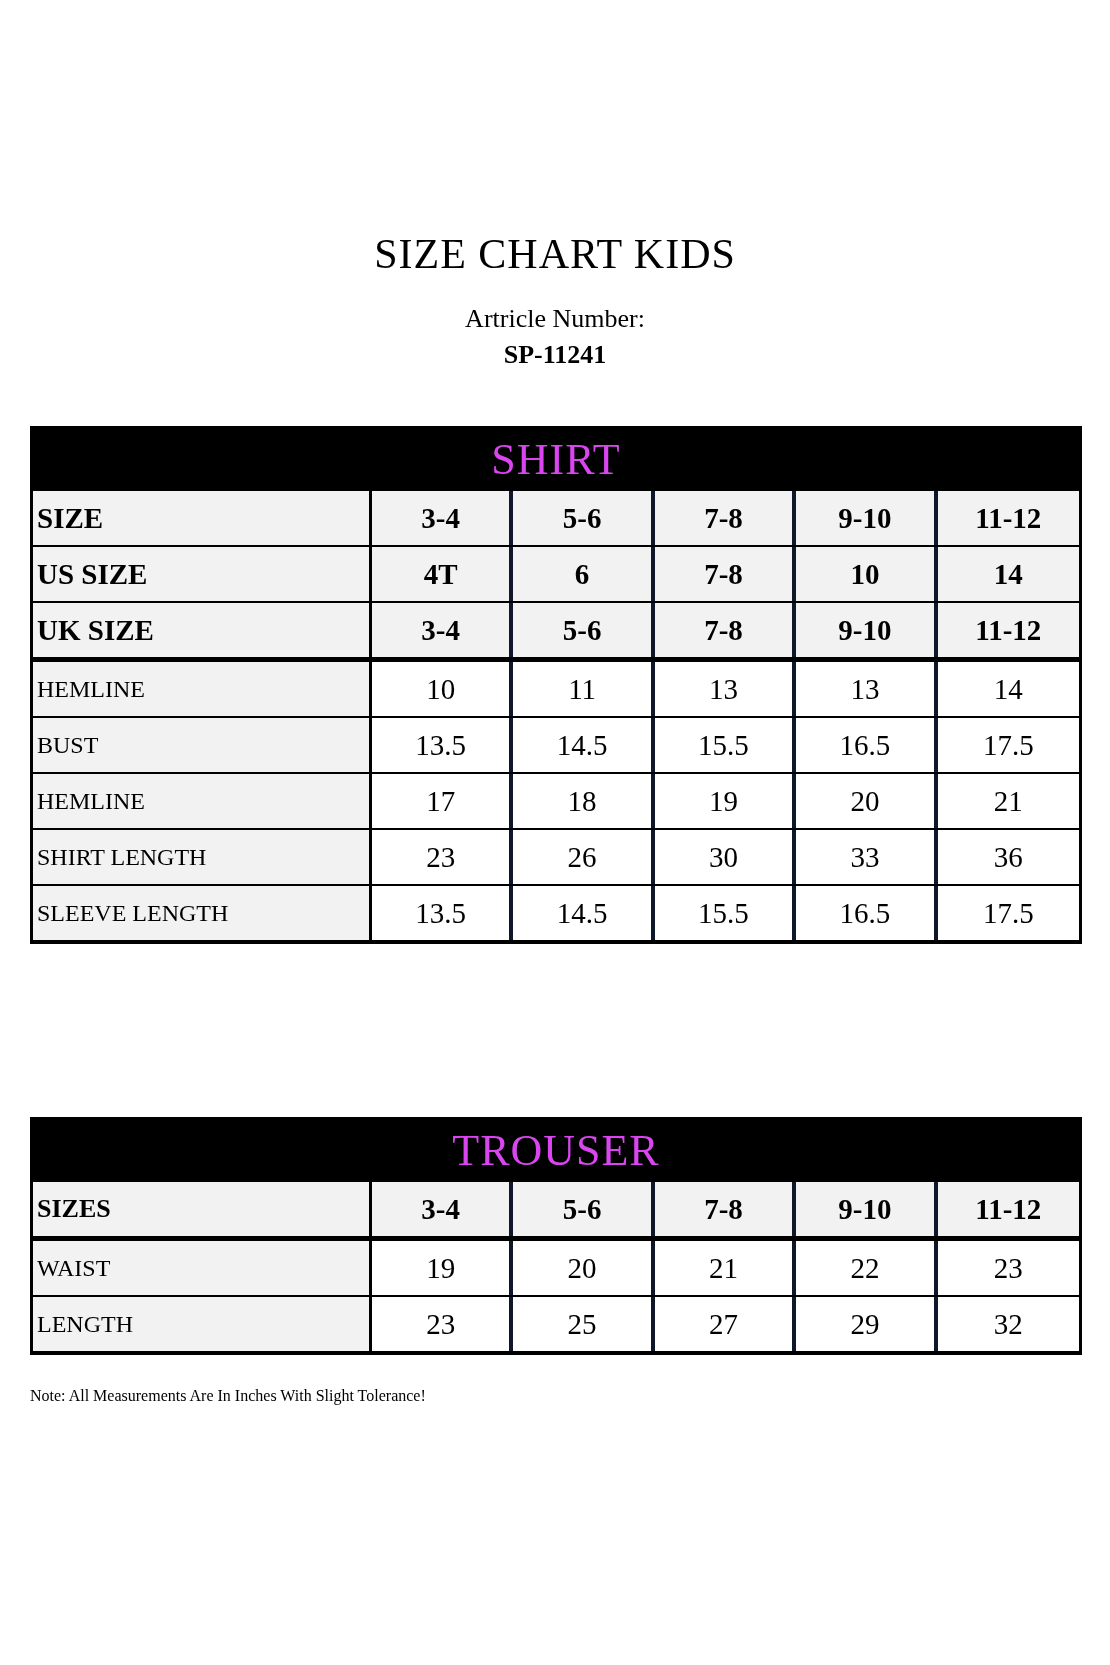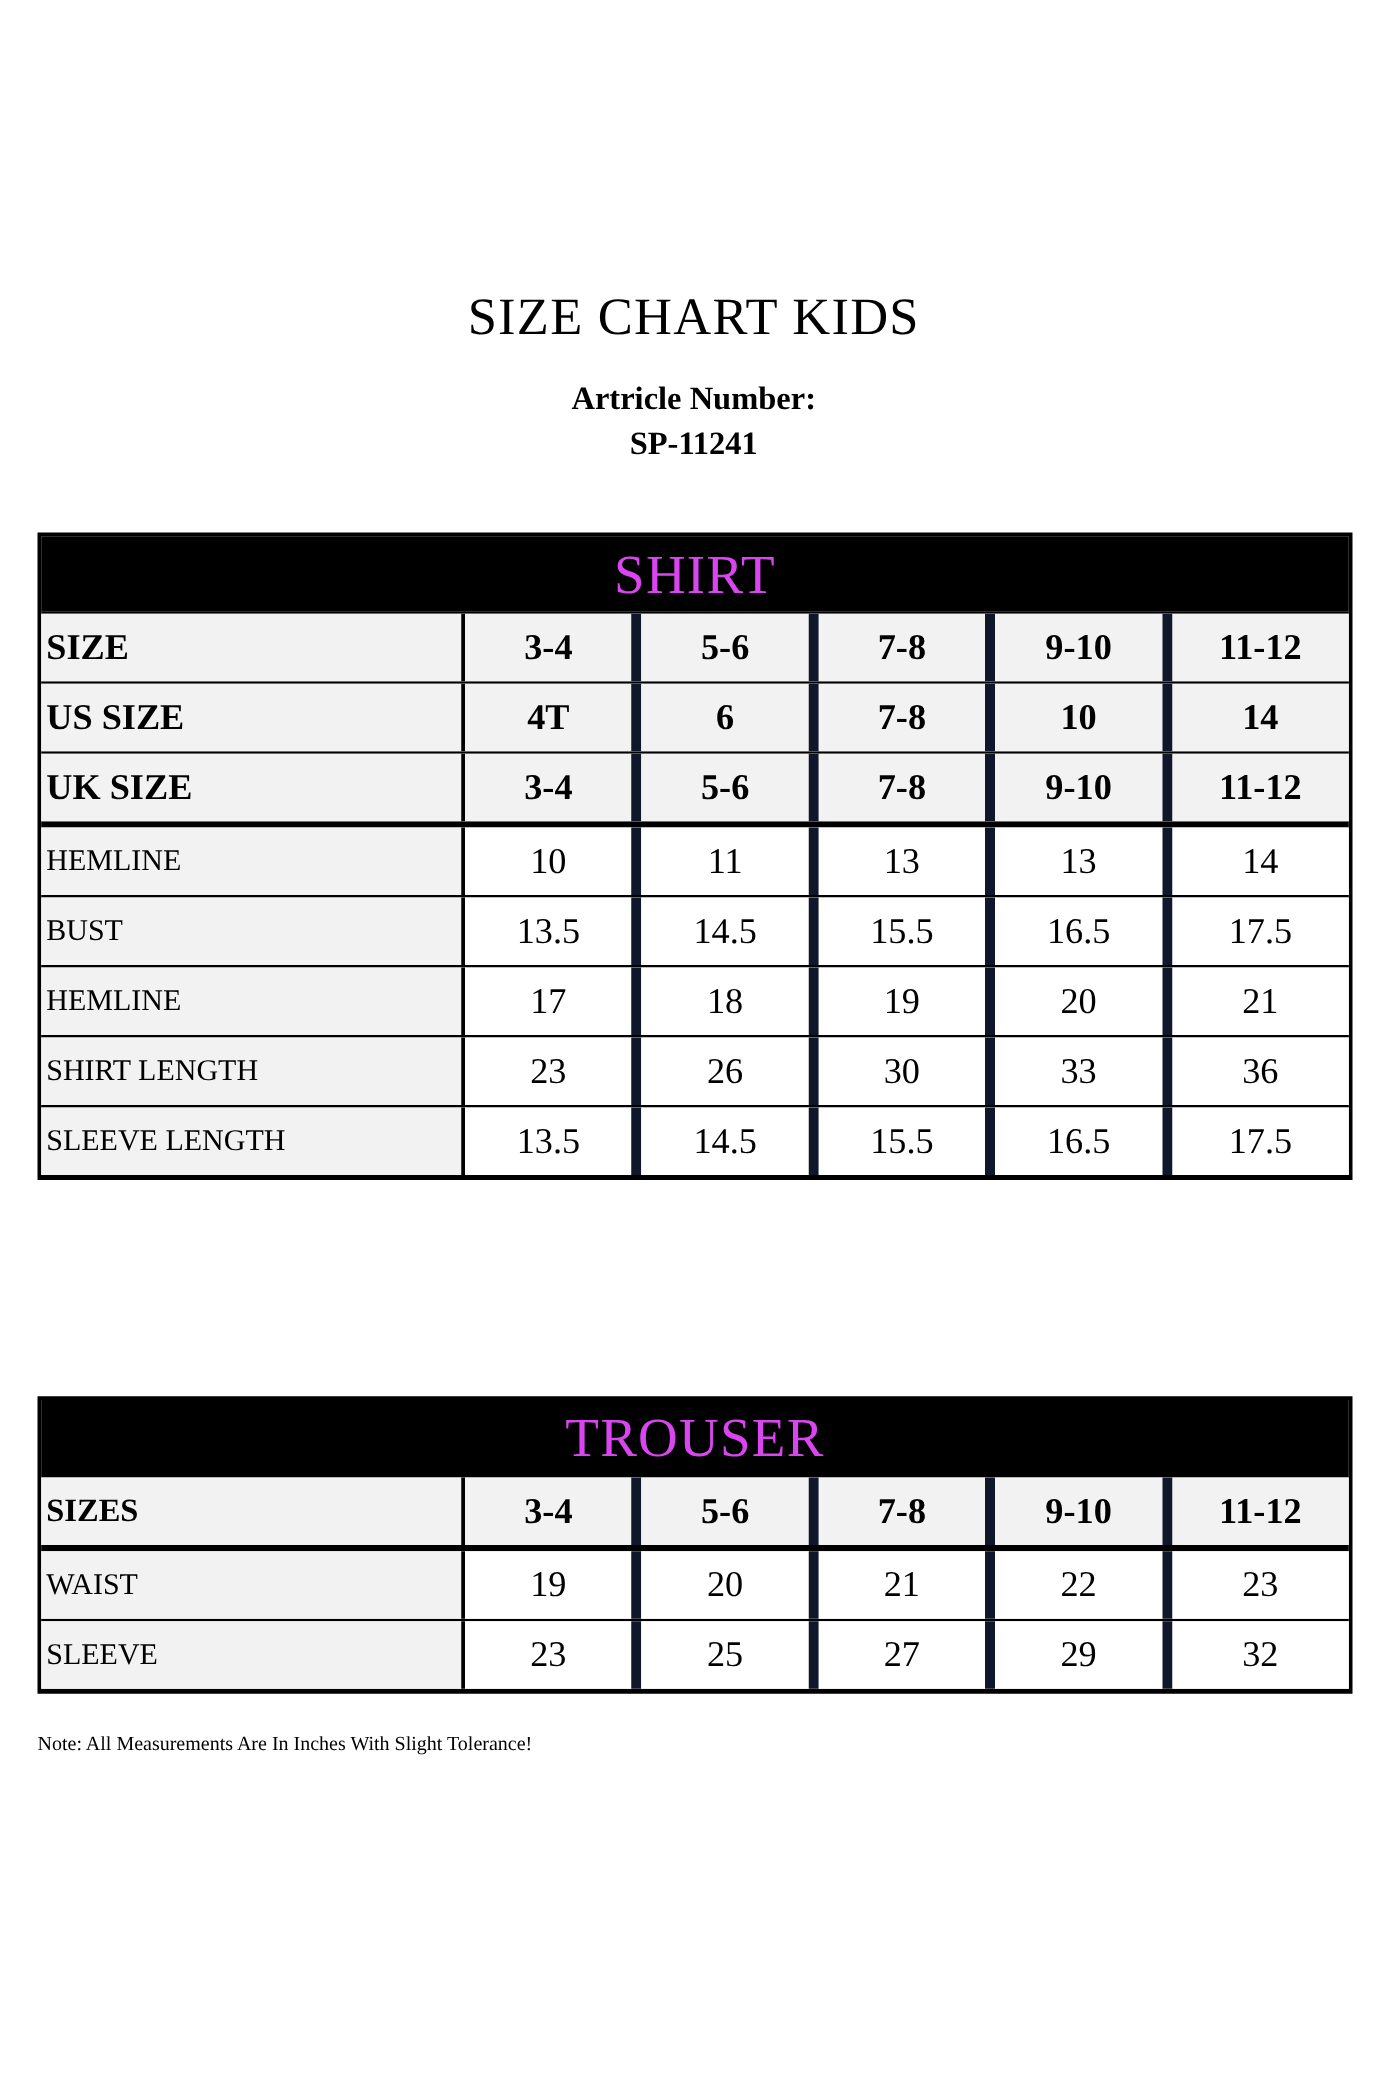--- a/index.html
+++ b/index.html
@@ -17,21 +17,20 @@
     text-align: center;
   }
   .main-title {
     font-size: 42px;
     letter-spacing: 1px;
     line-height: 1.15;
   }
   .article-label {
     font-size: 26px;
     margin-top: 26px;
-    font-weight: bold;
   }
   .article-number {
     font-size: 26px;
     font-weight: bold;
     margin-top: 6px;
   }
 
   .size-table {
     margin-left: 30px;
     margin-right: 28px;
@@ -66,21 +65,21 @@
     overflow: hidden;
   }
   .label-cell {
     background: #f2f2f2;
     border-right: 3px solid #000000;
     padding-left: 4px;
     justify-content: flex-start;
   }
   .value-cell {
     justify-content: center;
-    border-right: 8px solid #0f172a;
+    border-right: 4px solid #0f172a;
     background: #ffffff;
   }
   .trow .value-cell:last-child { border-right: 0; }
 
   .header-row { font-weight: bold; font-size: 29px; }
   .header-row .cell { background: #f2f2f2; }
   .measure-row .label-cell { font-size: 24px; }
   .measure-row .value-cell { font-size: 29px; }
   .trouser .header-row .label-cell { font-weight: bold; font-size: 26px; }
 
@@ -183,21 +182,21 @@
         </div>
         <div class="trow measure-row first-measure">
           <div class="cell label-cell">WAIST</div>
           <div class="cell value-cell">19</div>
           <div class="cell value-cell">20</div>
           <div class="cell value-cell">21</div>
           <div class="cell value-cell">22</div>
           <div class="cell value-cell">23</div>
         </div>
         <div class="trow measure-row">
-          <div class="cell label-cell">SLEEVE</div>
+          <div class="cell label-cell">LENGTH</div>
           <div class="cell value-cell">23</div>
           <div class="cell value-cell">25</div>
           <div class="cell value-cell">27</div>
           <div class="cell value-cell">29</div>
           <div class="cell value-cell">32</div>
         </div>
       </div>
   </section>
 
   <div class="note">Note: All Measurements Are In Inches With Slight Tolerance!</div>

